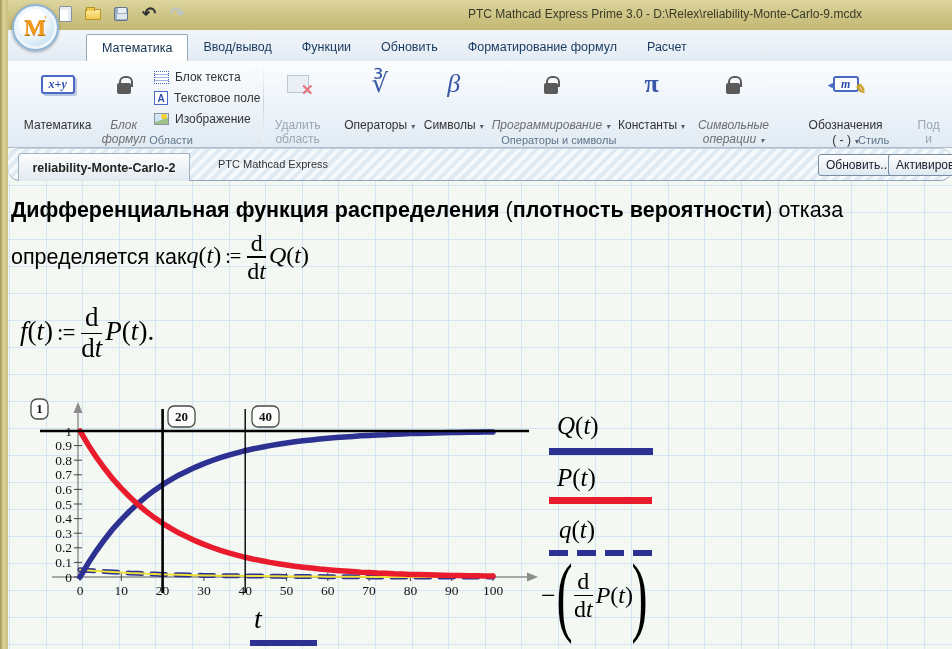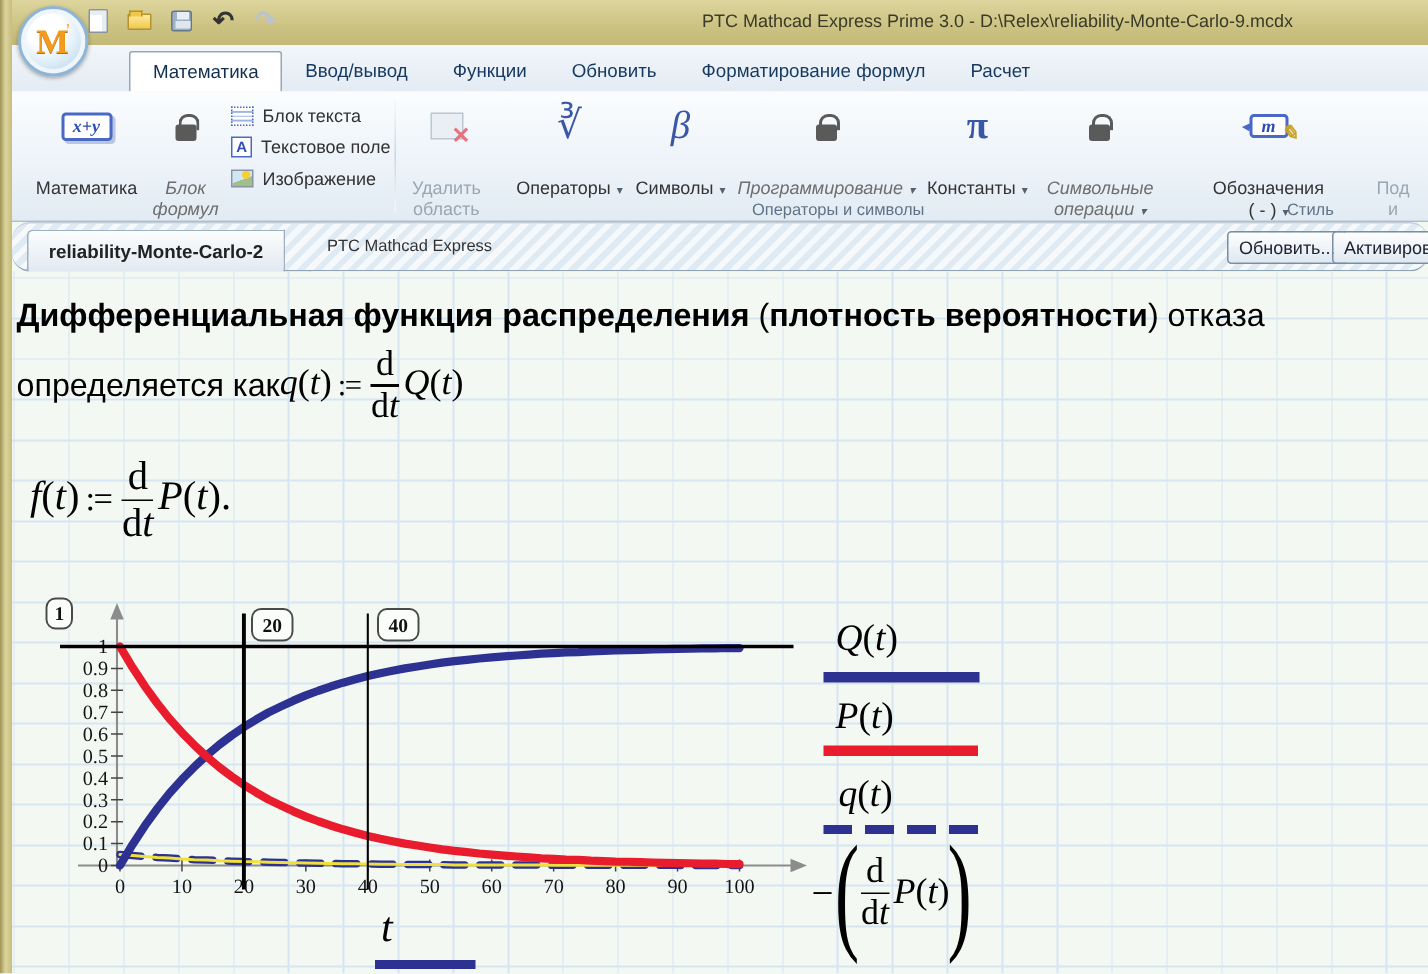--- a/index.html
+++ b/index.html
@@ -196,20 +196,21 @@
         <span>Изображение</span>
       </div>
     </div>
     <div class="vsep"></div>
     <div class="bigbtn disabled">
       <span class="icon">
           <span class="i-delregion"></span>
         </span>
       <span class="blabel" style="max-width:56px;">Удалить область</span>
     </div>
+    <span class="glabel">Области</span>
   </div>
   <div class="gsep"></div>
   <div class="rgroup" style="width:482px;justify-content:space-evenly;">
     <div class="bigbtn">
       <span class="icon glyph-b">∛</span>
       <span class="blabel"><span>Операторы</span><span class="dd">▾</span></span>
     </div>
     <div class="bigbtn">
       <span class="icon glyph-b" style="font-style:italic;">β</span>
       <span class="blabel"><span>Символы</span><span class="dd">▾</span></span>

